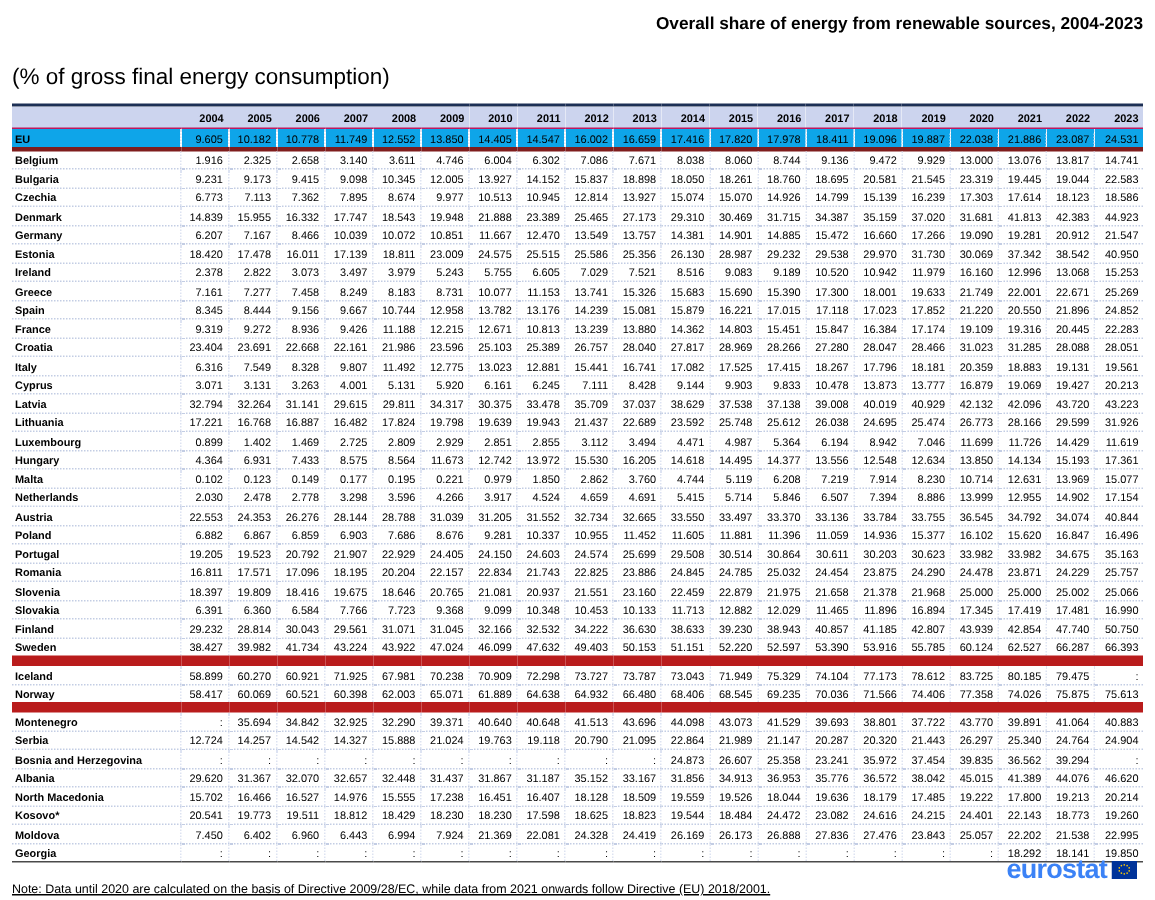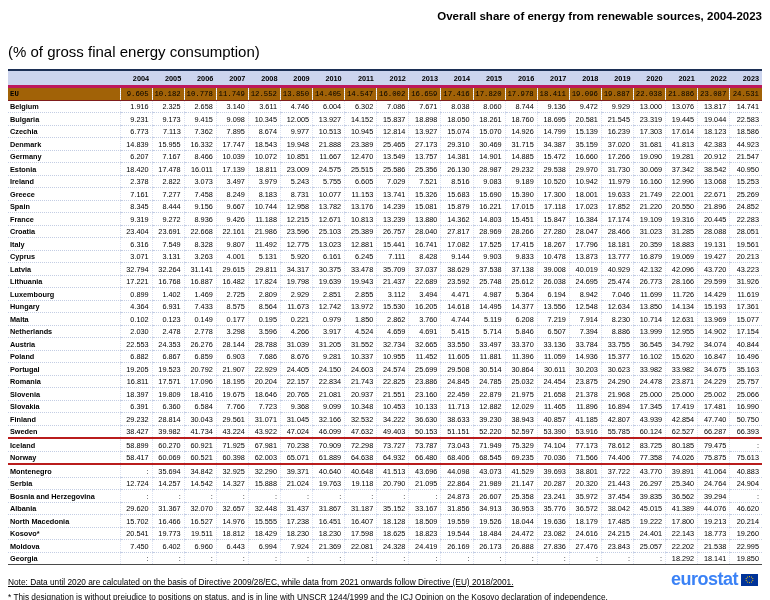--- a/index.html
+++ b/index.html
@@ -2,26 +2,26 @@
 <html><head>
 <meta charset="utf-8">
 <style>
   html,body{margin:0;padding:0;background:#ffffff;}
   body{width:770px;height:600px;position:relative;font-family:"Liberation Sans",sans-serif;color:#000;overflow:hidden;}
   .title{margin:10px 8px 0 8px;font-size:11.5px;font-weight:bold;text-align:right;}
   .subtitle{margin:21px 8px 0 8px;font-size:15px;}
   table{margin:9px 8px 0 8px;width:754px;border-collapse:collapse;table-layout:fixed;border-top:2px solid #1c2f55;}
   col.countrycol{width:112px;}
   th,td{font-size:7.3px;line-height:9px;overflow:hidden;white-space:nowrap;}
-  thead th{background:#ccd4ee;font-weight:bold;text-align:right;padding:3px 3px 2px 0;border-bottom:3px solid #be185d;}
+  thead th{background:#ccd4ee;font-weight:bold;text-align:right;padding:3px 3px 2px 0;border-bottom:1px solid #be185d;}
   thead th.corner{text-align:left;}
   tbody td{text-align:right;padding:1.5px 3px 1px 0;border-bottom:1px dotted #c3cde4;border-left:1px dotted #dde3f2;}
   tbody td.country{text-align:left;font-weight:bold;padding-left:2px;border-left:none;}
-  tr.eu td{background:#a16207;border-bottom:1px solid #7f1d1d;font-family:Liberation Mono, monospace;}
-  tr.divider td{border-bottom:2px solid #b91c1c;}
+  tr.eu td{background:#0ea5e9;border-bottom:3px solid #7f1d1d;}
+  tr.divider td{border-bottom:7px solid #b91c1c;}
   tbody tr.last td{border-bottom:1.5px solid #4a4a4a;}
   .notes{margin:12px 8px 0 8px;font-size:8.3px;text-decoration:underline;}
   .notes div{margin-bottom:4.5px;}
   .source{margin:9px 8px 0 8px;font-size:8.3px;}
   .source .src-label{font-style:italic;}
   .logo{position:absolute;right:12px;bottom:10px;display:flex;align-items:center;}
   .logo .word{font-size:18px;font-weight:bold;letter-spacing:-0.5px;color:#3b82f6;}
   .logo svg{margin-left:3px;}
 </style>
 </head>

